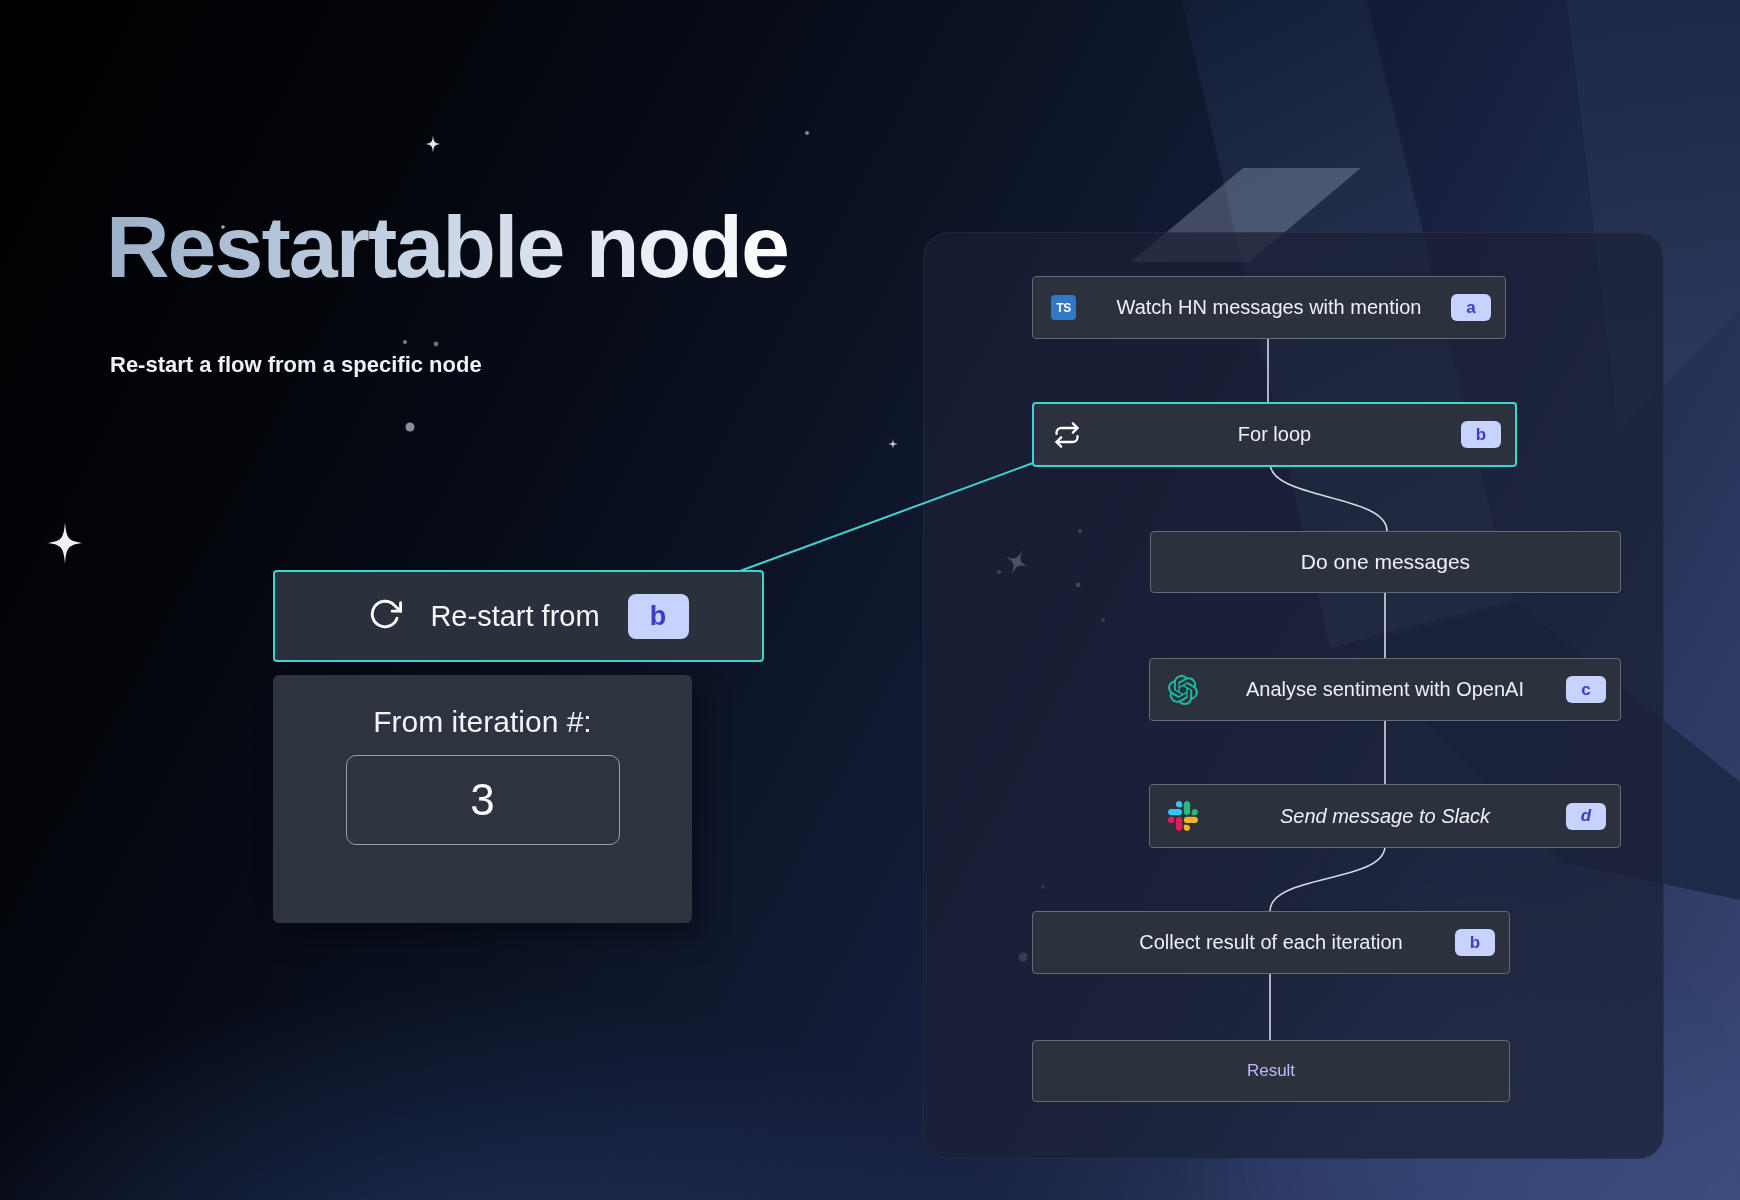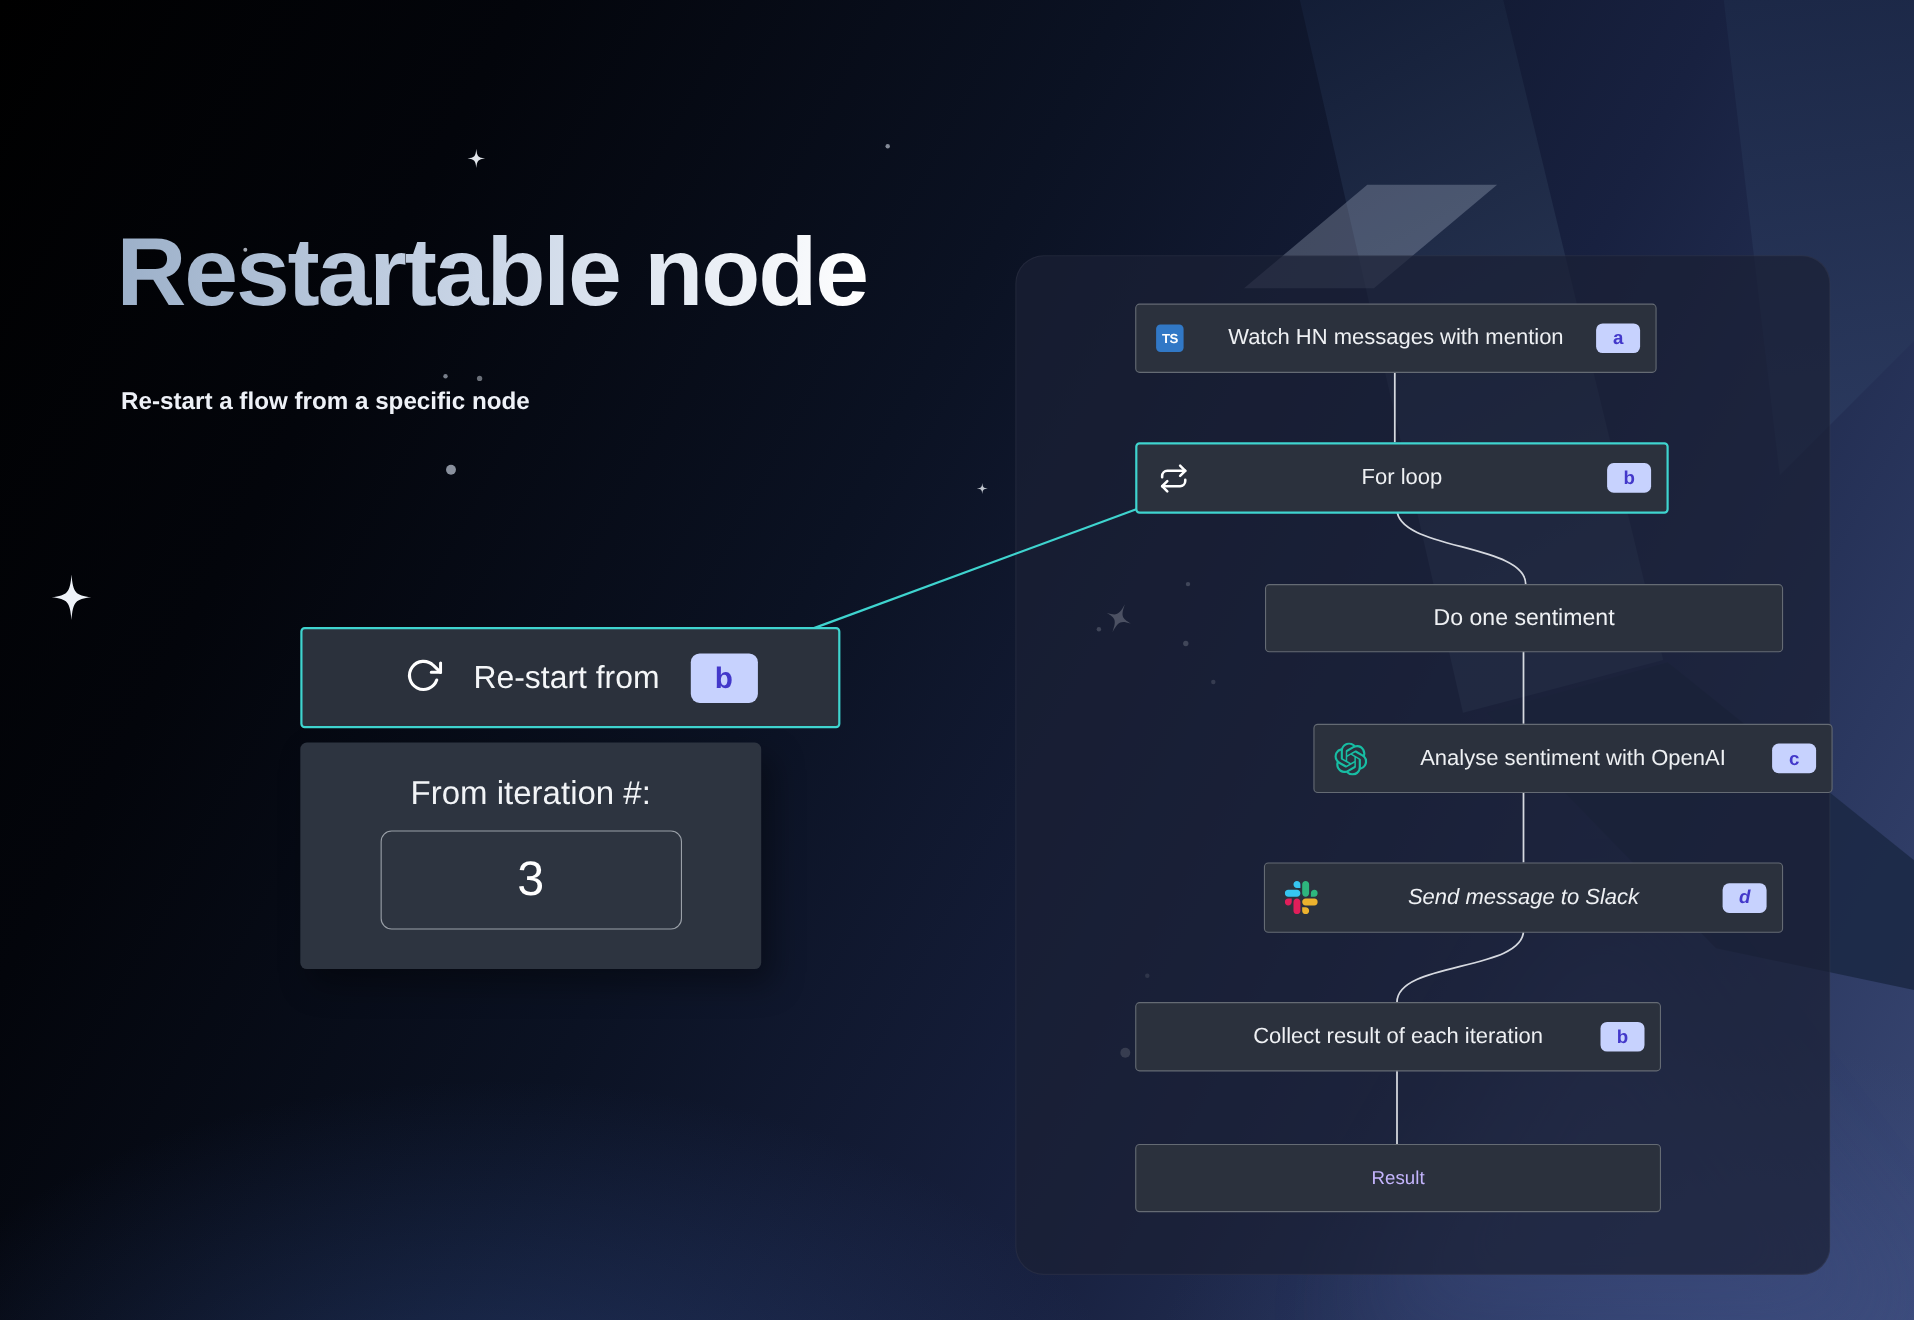--- a/index.html
+++ b/index.html
@@ -25,36 +25,36 @@
   
   .node{position:absolute;display:flex;align-items:center;justify-content:center;
     background:#2b313d;border:1px solid #656b74;border-radius:4px;color:#eef0f3;font-size:20px;}
   .node .icon-slot{position:absolute;left:18px;display:flex;align-items:center;}
   .node .badge{position:absolute;right:14px;}
   .badge{display:flex;align-items:center;justify-content:center;background:#c7d2fe;color:#4338ca;
     font-weight:bold;border-radius:6px;width:40px;height:27px;font-size:17px;}
   .n1{left:1032px;top:276px;width:472px;height:61px;}
   .n2{left:1032px;top:402px;width:481px;height:61px;border:2px solid #3fd4cf;}
   .n3{left:1150px;top:531px;width:469px;height:60px;font-size:21px;}
-  .n4{left:1149px;top:658px;width:470px;height:61px;margin-left:45px;}
+  .n4{left:1149px;top:658px;width:470px;height:61px;}
   .n5{left:1149px;top:784px;width:470px;height:62px;font-style:italic;}
   .n6{left:1032px;top:911px;width:476px;height:61px;}
   .n7{left:1032px;top:1040px;width:476px;height:60px;font-size:17px;color:#c4b5fd;}
 
   .ts-icon{width:25px;height:25px;border-radius:4px;background:#3178c6;color:#fff;font-weight:bold;
     font-size:12px;display:flex;align-items:center;justify-content:center;letter-spacing:-.5px;}
 
   
   .restart-box{position:absolute;left:273px;top:570px;width:467px;height:88px;background:#2b313c;
     border:2px solid #3fd4cf;border-radius:4px;display:flex;align-items:center;justify-content:center;gap:28px;padding-left:20px;}
   .restart-box .label{font-size:29px;color:#f4f6f8;}
   .restart-box .badge{width:61px;height:45px;font-size:27px;border-radius:8px;}
 
   
-  .iter-panel{position:absolute;left:273px;top:675px;width:419px;height:206px;background:#2d3440;
+  .iter-panel{position:absolute;left:273px;top:675px;width:419px;height:248px;background:#2d3440;
     border-radius:6px;box-shadow:10px 14px 28px rgba(0,0,0,.35);display:flex;flex-direction:column;
     align-items:center;}
   .iter-label{margin-top:30px;font-size:30px;color:#f2f4f7;}
   .iter-input{margin-top:16px;width:268px;height:86px;background:transparent;border:1px solid #9aa0a8;
     border-radius:10px;color:#fff;font-size:44px;text-align:center;outline:none;font-family:"Liberation Sans",sans-serif;}
 </style>
 </head>
 <body>
 
 <div class="stage">
@@ -134,21 +134,21 @@
           <path d="M3 11v-1a4 4 0 0 1 4-4h14"></path>
         <path d="m7 22-4-4 4-4"></path>
           <path d="M21 13v1a4 4 0 0 1-4 4H3"></path>
       </svg>
     </span>
     <span>For loop</span>
     <span class="badge">b</span>
   </div>
 
   <div class="node n3">
-    <span>Do one sentiment</span>
+    <span>Do one messages</span>
   </div>
 
   <div class="node n4">
     <span class="icon-slot">
       <svg width="30" height="30" viewBox="0 0 24 24" fill="#17bda3">
         <path d="M22.2819 9.8211a5.9847 5.9847 0 0 0-.5157-4.9108 6.0462 6.0462 0 0 0-6.5098-2.9A6.0651 6.0651 0 0 0 4.9807 4.1818a5.9847 5.9847 0 0 0-3.9977 2.9 6.0462 6.0462 0 0 0 .7427 7.0966 5.98 5.98 0 0 0 .511 4.9107 6.051 6.051 0 0 0 6.5146 2.9001A5.9847 5.9847 0 0 0 13.2599 24a6.0557 6.0557 0 0 0 5.7718-4.2058 5.9894 5.9894 0 0 0 3.9977-2.9001 6.0557 6.0557 0 0 0-.7475-7.073zm-9.022 12.6081a4.4755 4.4755 0 0 1-2.8764-1.0408l.1419-.0804 4.7783-2.7582a.7948.7948 0 0 0 .3927-.6813v-6.7369l2.02 1.1686a.071.071 0 0 1 .038.0615v5.5826a4.504 4.504 0 0 1-4.4945 4.4849zm-9.6607-4.1254a4.4708 4.4708 0 0 1-.5346-3.0137l.142.0852 4.783 2.7582a.7712.7712 0 0 0 .7806 0l5.8428-3.3685v2.3324a.0804.0804 0 0 1-.0332.0615L9.74 19.9502a4.4992 4.4992 0 0 1-6.1408-1.6464zM2.3408 7.8956a4.485 4.485 0 0 1 2.3655-1.9728V11.6a.7664.7664 0 0 0 .3879.6765l5.8144 3.3543-2.0201 1.1685a.0757.0757 0 0 1-.071 0l-4.8303-2.7865A4.504 4.504 0 0 1 2.3408 7.8956zm16.5963 3.8558L13.1038 8.364 15.1192 7.2a.0757.0757 0 0 1 .071 0l4.8303 2.7913a4.4944 4.4944 0 0 1-.6765 8.1042v-5.6772a.79.79 0 0 0-.407-.667zm2.0107-3.0231l-.142-.0852-4.7735-2.7818a.7759.7759 0 0 0-.7854 0L9.409 9.2297V6.8974a.0662.0662 0 0 1 .0284-.0615l4.8303-2.7866a4.4992 4.4992 0 0 1 6.6802 4.66zM8.3065 12.863l-2.02-1.1638a.0804.0804 0 0 1-.038-.0567V6.0742a4.4992 4.4992 0 0 1 7.3757-3.4537l-.142.0805L8.704 5.459a.7948.7948 0 0 0-.3927.6813zm1.0976-2.3654l2.602-1.4998 2.6069 1.4998v2.9994l-2.5974 1.4997-2.6067-1.4997Z"></path>
       </svg>
     </span>
     <span>Analyse sentiment with OpenAI</span>
     <span class="badge">c</span>

